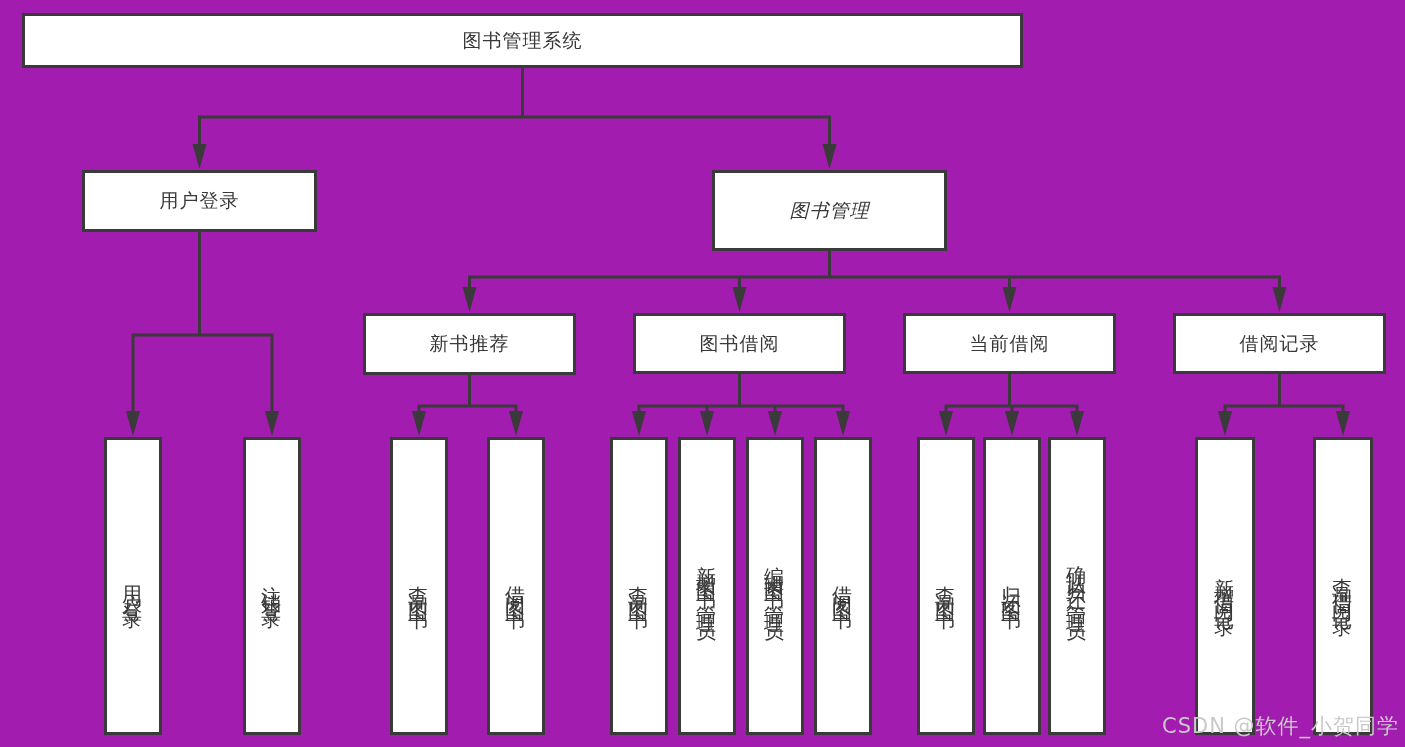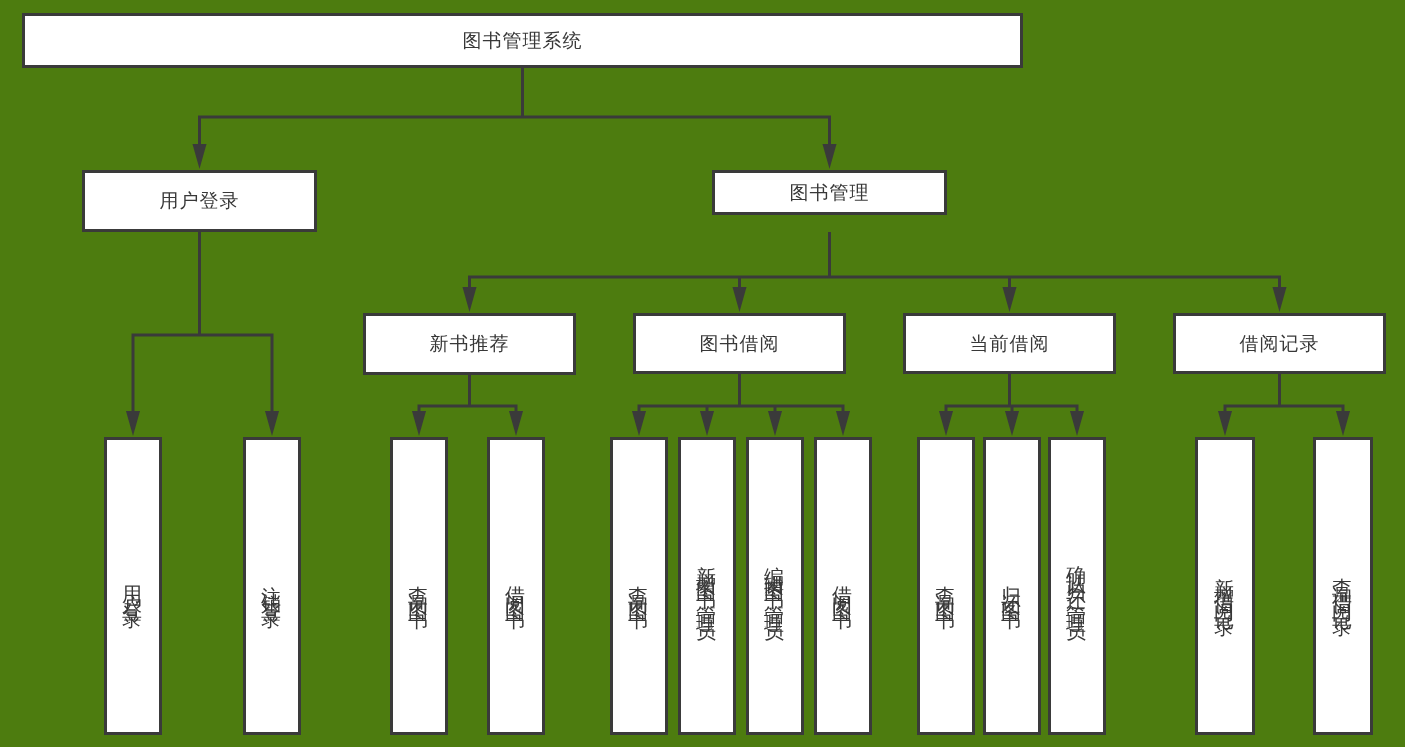--- a/index.html
+++ b/index.html
@@ -1,21 +1,21 @@
 <!DOCTYPE html>
 <html><head>
 <meta charset="utf-8">
 <style>
   html, body { margin: 0; padding: 0; background: #ffffff; }
   body { font-family: "DejaVu Sans", "Liberation Sans", sans-serif; }
   #canvas {
     position: relative;
     width: 1405px;
     height: 747px;
-    background: #4d7c0f;
+    background: #a21caf;
     overflow: hidden;
   }
   #connectors {
     position: absolute;
     left: 0; top: 0;
     width: 1405px; height: 747px;
     pointer-events: none;
   }
   .hnode {
     position: absolute;
@@ -55,21 +55,21 @@
     font-size: 21px;
     color: #c9c9c9;
     letter-spacing: 1px;
     z-index: 5;
     white-space: nowrap;
   }
   
   .n-root { left: 22px;  top: 13px;  width: 1001px; height: 55px; }
   
   .n-l1a  { left: 82px;  top: 170px; width: 235px;  height: 62px; }
-  .n-l1b  { left: 712px; top: 170px; width: 235px;  height: 45px; }
+  .n-l1b  { left: 712px; top: 170px; width: 235px;  height: 81px; font-style: italic; }
   
   .n-l2a  { left: 363px;  top: 313px; width: 213px; height: 62px; }
   .n-l2b  { left: 633px;  top: 313px; width: 213px; height: 61px; }
   .n-l2c  { left: 903px;  top: 313px; width: 213px; height: 61px; }
   .n-l2d  { left: 1173px; top: 313px; width: 213px; height: 61px; }
   
   .n-a1 { left: 104px; }
   .n-a2 { left: 243px; }
   .n-b1 { left: 390px; }
   .n-b2 { left: 487px; }
@@ -170,14 +170,15 @@
   <div class="vnode n-c3">编辑图书（管理员）</div>
   <div class="vnode n-c4">借阅图书</div>
 
   <div class="vnode n-d1">查询图书</div>
   <div class="vnode n-d2">归还图书</div>
   <div class="vnode n-d3">确认归还（管理员）</div>
 
   <div class="vnode n-e1">新增借阅记录</div>
   <div class="vnode n-e2">查询借阅记录</div>
 
+  <div class="watermark">CSDN @软件_小贺同学</div>
 
 </div>
 
 </body></html>

